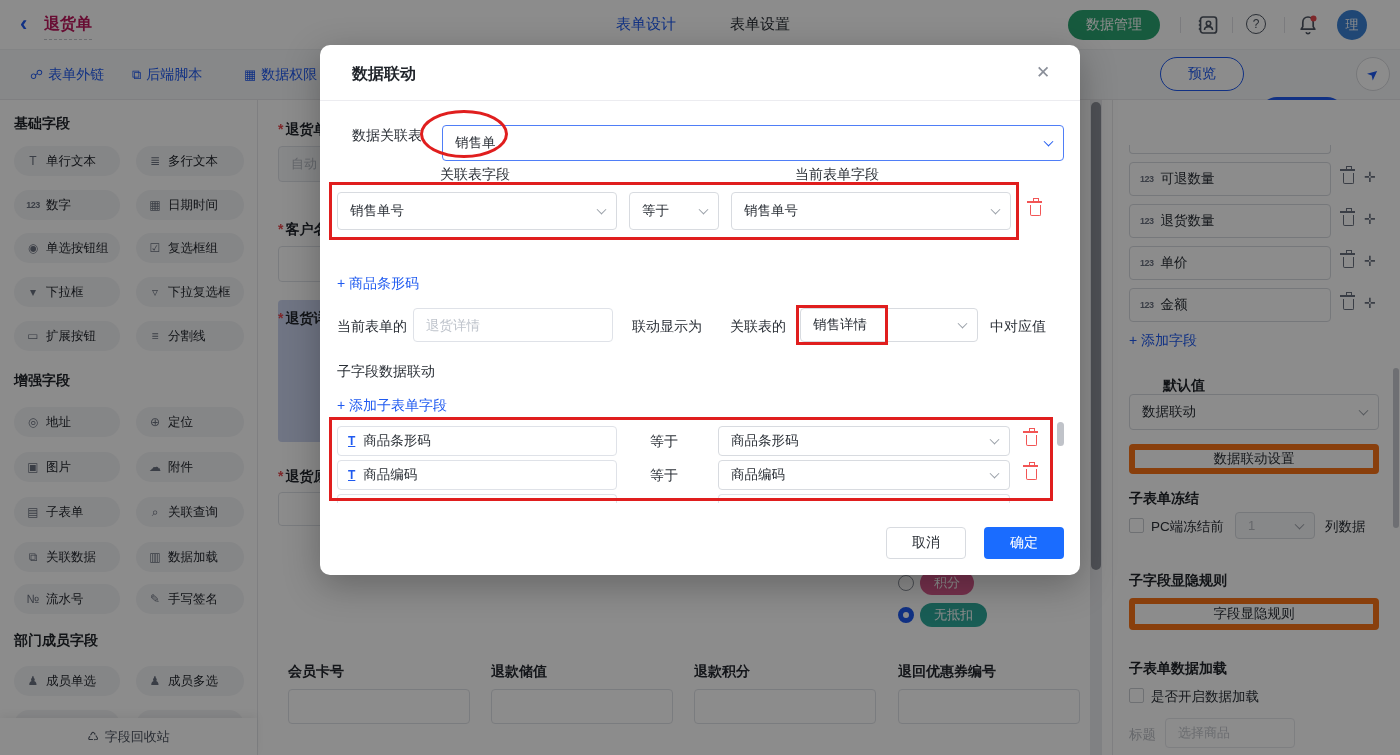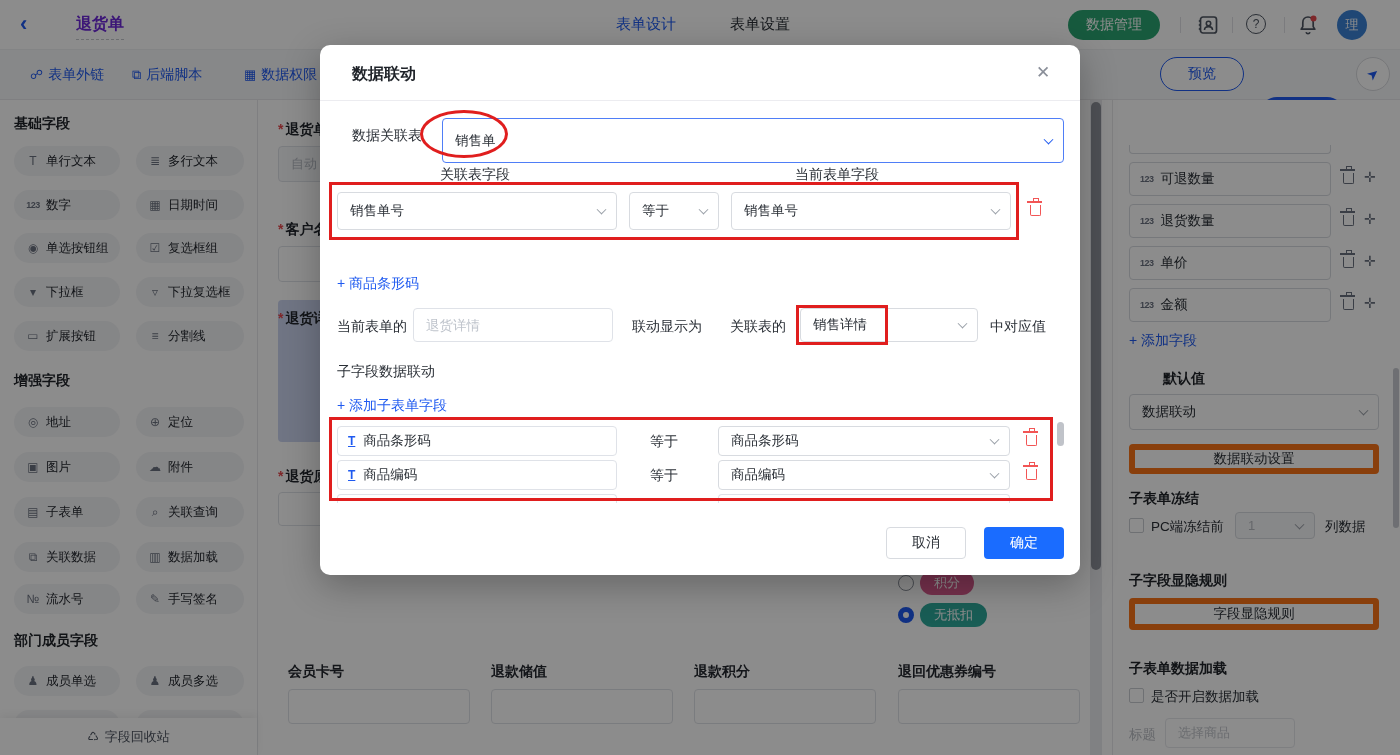--- a/index.html
+++ b/index.html
@@ -3,21 +3,21 @@
 <meta charset="utf-8">
 <style>
   * { margin:0; padding:0; box-sizing:border-box; }
   html,body { width:1400px; height:755px; }
   body { font-family:"Liberation Sans","DejaVu Sans",sans-serif; color:#2a2f36; background:#fff; }
   #app { position:relative; width:1400px; height:755px; overflow:hidden; background:#f2f3f6; }
 
   
   .topbar { position:absolute; left:0; top:0; width:1400px; height:50px; background:#fff; border-bottom:1px solid #eef0f2; z-index:10; }
   .back { position:absolute; left:20px; top:11px; font-size:22px; color:#1f5af0; font-weight:bold; cursor:pointer; }
-  .doc-title { position:absolute; left:44px; top:14px; font-size:16px; font-weight:600; color:#6d28d9; border-bottom:1px dashed #c3c6cc; padding-bottom:4px;margin-left:32px; }
+  .doc-title { position:absolute; left:44px; top:14px; font-size:16px; font-weight:600; color:#be185d; border-bottom:1px dashed #c3c6cc; padding-bottom:4px; }
   .top-tab { position:absolute; top:15px; font-size:15px; }
   .top-tab.active { color:#1f5af0;margin-left:8px; }
   .top-tab.idle { color:#2a2f36; }
   .green-btn { position:absolute; left:1068px; top:10px; width:92px; height:30px; border-radius:15px; background:#2ba471; color:#fff; font-size:14px; display:flex; align-items:center; justify-content:center; cursor:pointer; }
   .tsep { position:absolute; top:17px; width:1px; height:16px; background:#e0e1e5; }
   .help-circle { position:absolute; left:1246px; top:14px; width:20px; height:20px; border:1.6px solid #4e5561; border-radius:50%; font-size:12px; color:#4e5561; display:flex; align-items:center; justify-content:center; }
   .avatar { position:absolute; left:1337px; top:10px; width:30px; height:30px; border-radius:50%; background:#3b82d6; color:#fff; font-size:13px; display:flex; align-items:center; justify-content:center; }
   .icon-svg { position:absolute; }
 
   
@@ -307,21 +307,21 @@
 
     <div class="rfield" style="top:188px;">
         <span class="fic">123</span>
         <span>金额</span>
       </div>
     <span class="trash gray" style="left:230px;top:199px;"></span>
     <span class="move-ic" style="left:251px;top:195px;">✛</span>
 
     <div class="r-link" style="top:232px;">+ 添加字段</div>
 
-    <div class="rh" style="top:270px;padding-left:34px;">默认值</div>
+    <div class="rh" style="top:277px;padding-left:34px;">默认值</div>
     <div class="sel" style="position:absolute;left:16px;top:294px;width:250px;height:36px;">
         <span>数据联动</span>
         <span class="chev"></span>
       </div>
     <div class="r-btn" style="top:344px;height:30px;">数据联动设置</div>
 
     <div class="rh" style="top:390px;">子表单冻结</div>
     <div class="chkbox" style="left:16px;top:418px;"></div>
     <div class="r-text" style="left:38px;top:418px;">PC端冻结前</div>
     <div class="sel dis" style="position:absolute;left:122px;top:412px;width:80px;height:27px;font-size:13px;">
@@ -344,21 +344,21 @@
   </div>
 
   <div class="overlay"></div>
 
   <div class="modal">
     <div class="m-title">数据联动</div>
     <div class="m-close">✕</div>
     <div class="m-div"></div>
 
     <div class="m-label" style="left:32px;top:82px;">数据关联表</div>
-    <div class="sel blue" style="position:absolute;left:122px;top:73px;width:622px;height:45px;">
+    <div class="sel blue" style="position:absolute;left:122px;top:80px;width:622px;height:36px;">
         <span>销售单</span>
         <span class="chev"></span>
       </div>
 
     <div class="m-label" style="left:120px;top:121px;">关联表字段</div>
     <div class="m-label" style="left:475px;top:121px;">当前表单字段</div>
 
     <div class="sel" style="position:absolute;left:17px;top:147px;width:280px;height:38px;">
         <span>销售单号</span>
         <span class="chev"></span>

